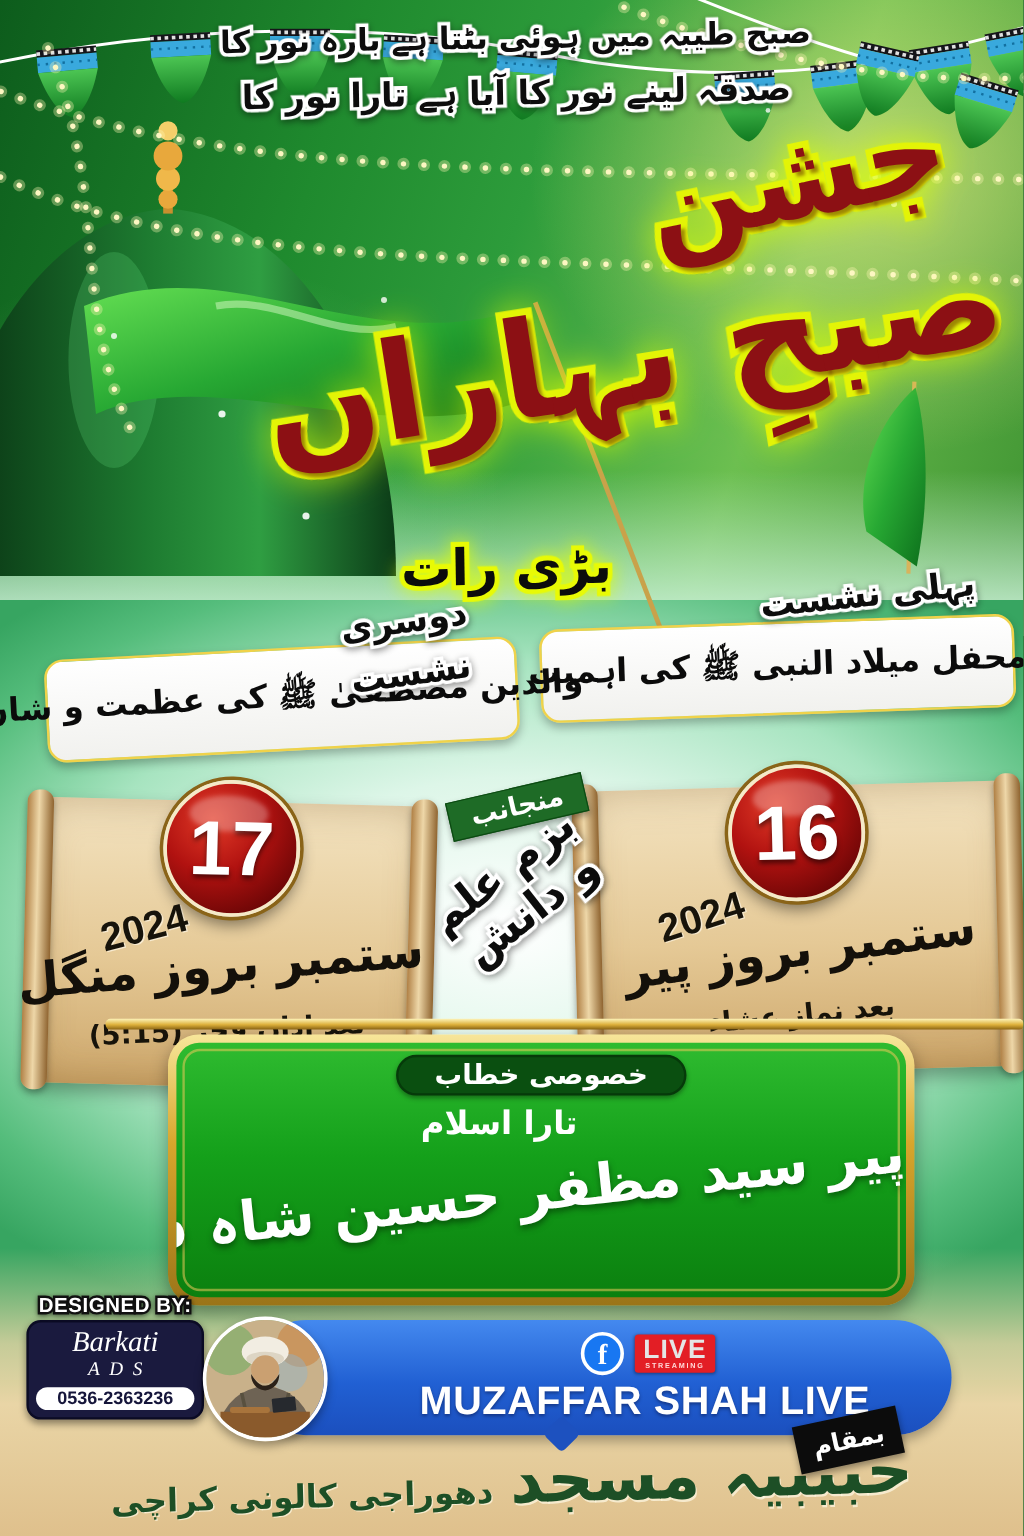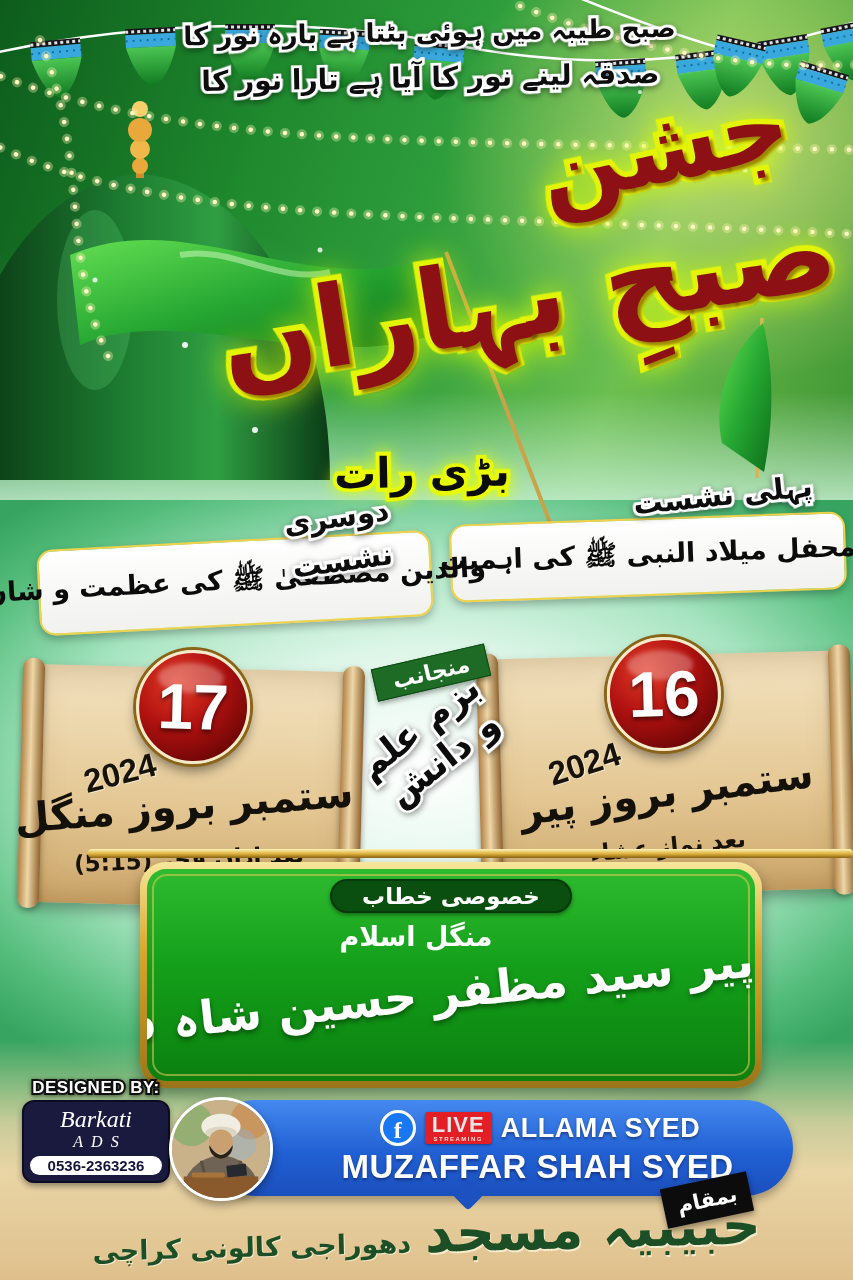--- a/index.html
+++ b/index.html
@@ -317,21 +317,21 @@
     <div class="org-name duo ow">
       <span class="stroke">بزم علم و دانش</span>
       <span class="fill">بزم علم و دانش</span>
     </div>
   </div>
 
   <div class="gold-line"></div>
   <div class="panel">
     <div class="panel-in">
       <div class="sp-badge">خصوصی خطاب</div>
-      <div class="sp-title">منگل اسلام</div>
+      <div class="sp-title">تارا اسلام</div>
       <div class="sp-name">پیر سید مظفر حسین شاہ قادری</div>
     </div>
   </div>
 
   <div class="designer">
     <div class="db-label duo ob">
       <span class="stroke">DESIGNED BY:</span>
       <span class="fill">DESIGNED BY:</span>
     </div>
     <div class="db-box">
@@ -343,23 +343,22 @@
 
   <div class="live-bar">
     <div class="bar-row1">
       <div class="fb-icon">
         <span class="fb-f">f</span>
       </div>
       <div class="live-badge">
         <div class="live-word">LIVE</div>
         <div class="streaming-word">STREAMING</div>
       </div>
-      <div class="bar-line1">ALLAMA SYED</div>
-    </div>
-    <div class="bar-line2">MUZAFFAR SHAH SYED</div>
+    </div>
+    <div class="bar-line2">MUZAFFAR SHAH LIVE</div>
   </div>
 
   <div class="photo">
     <svg width="98" height="98" viewBox="0 0 100 100">
       <rect width="100" height="100" fill="#c9b18a"></rect>
       <circle cx="20" cy="25" r="22" fill="#7fae6a" opacity=".7"></circle>
       <circle cx="80" cy="20" r="20" fill="#c9803c" opacity=".55"></circle>
       <circle cx="70" cy="45" r="16" fill="#89b7d6" opacity=".4"></circle>
       <path d="M8,100 Q14,60 50,56 Q86,60 92,100 Z" fill="#6e6354"></path>
       <path d="M30,62 L38,98 M70,62 L62,98" stroke="#58503f" stroke-width="3"></path>

